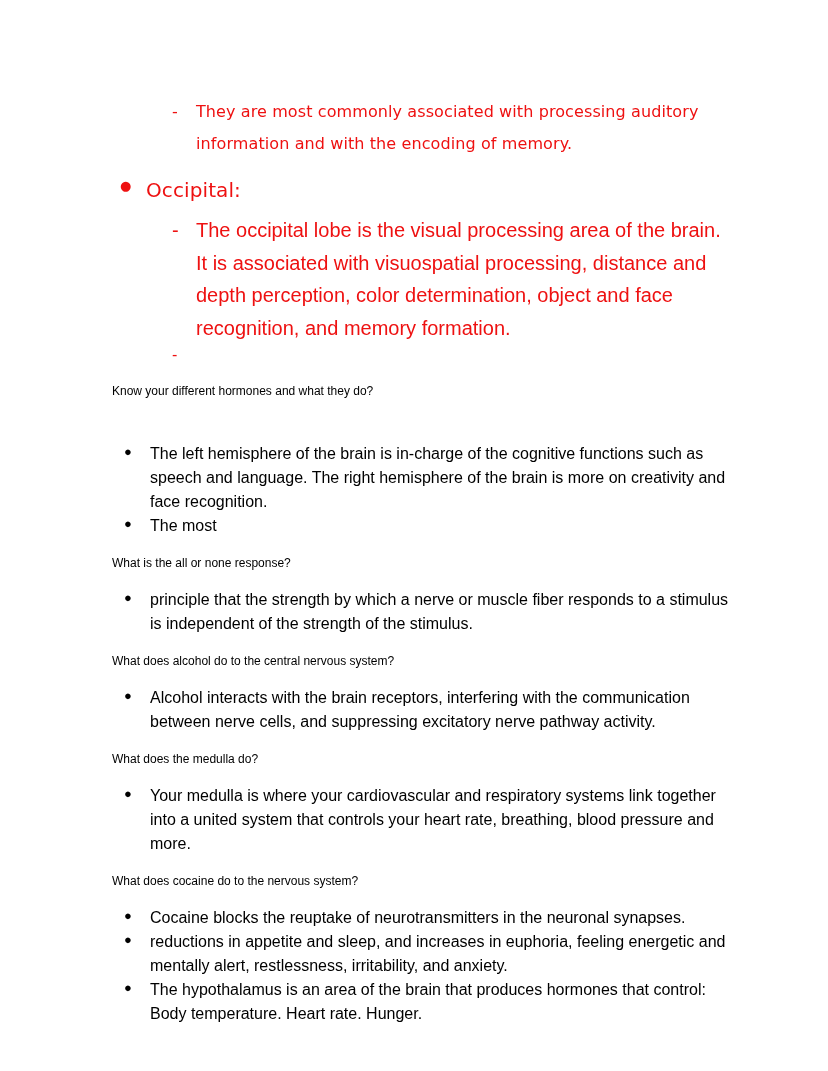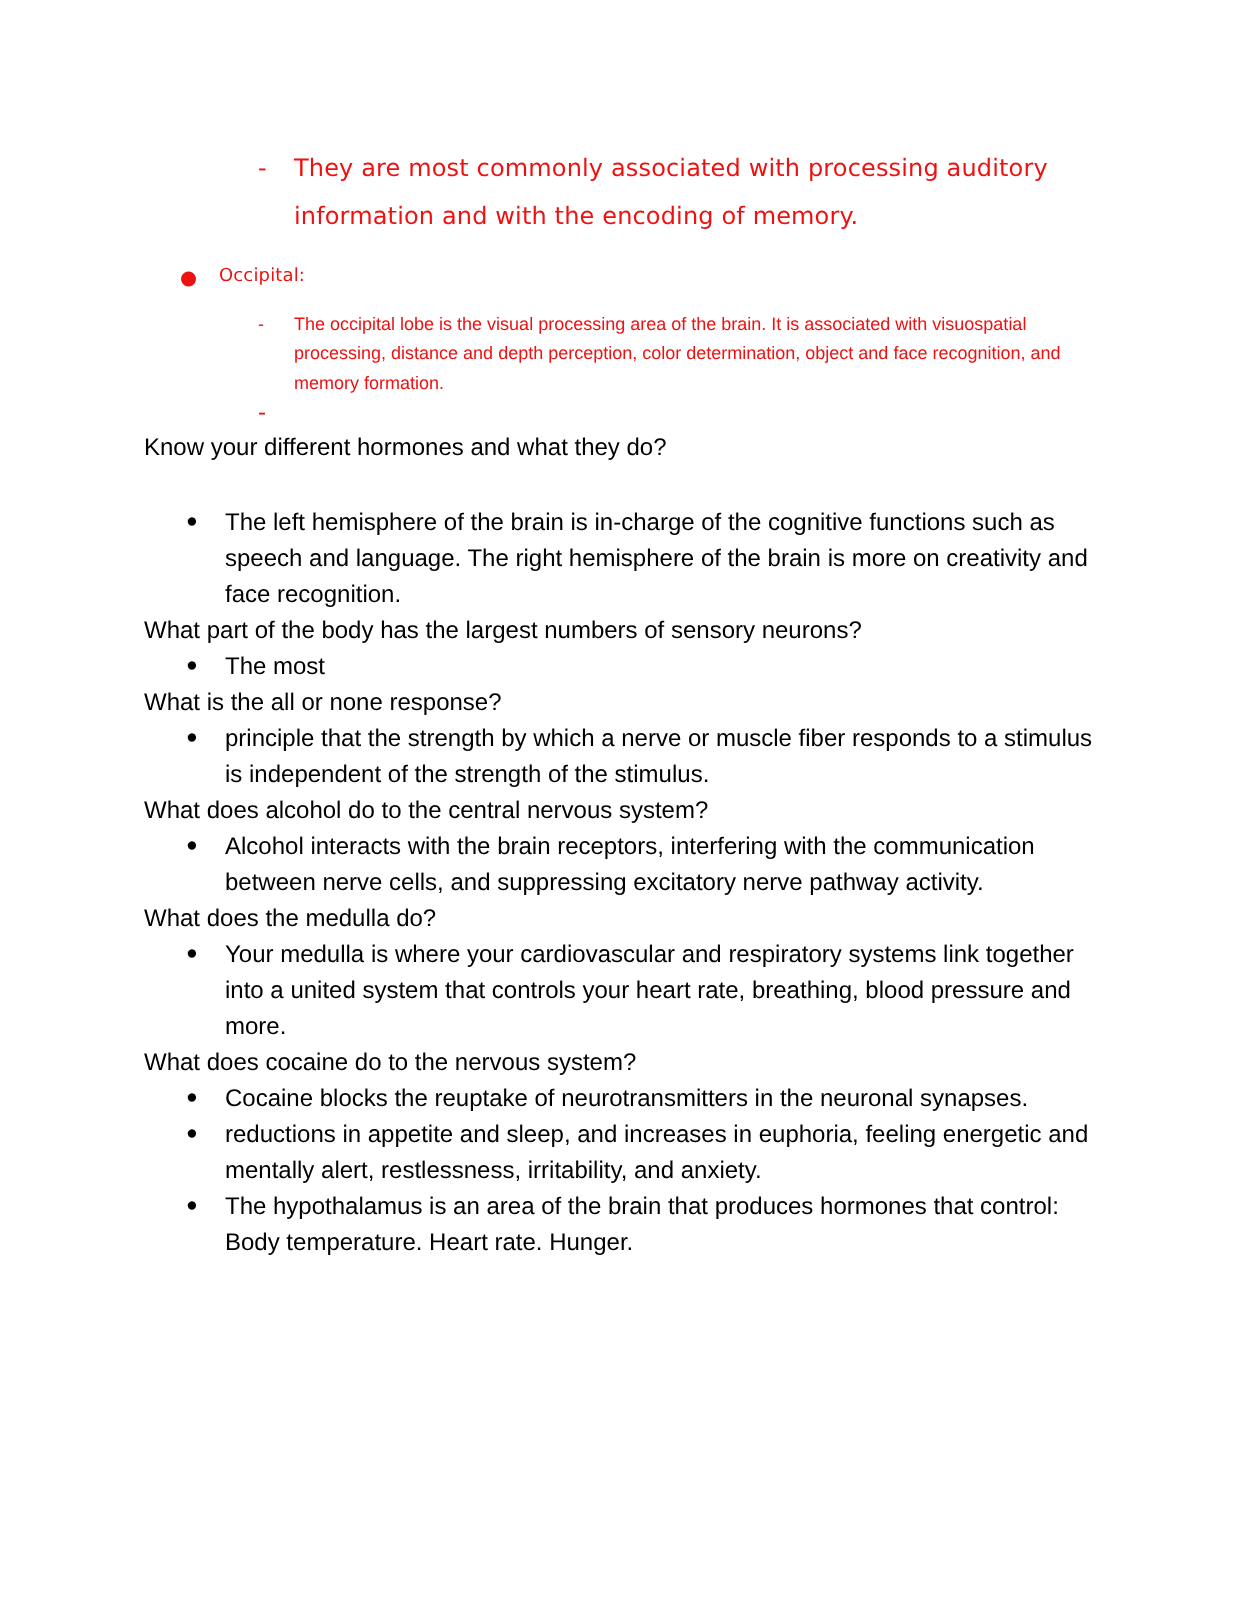--- a/index.html
+++ b/index.html
@@ -68,32 +68,32 @@
   .para-a {
     line-height: 2.0;
     font-size: 16px;
   }
   .para-a b {
     font-weight: normal;
     text-align: center;
   }
   .para-b {
     line-height: 1.62;
-    font-size: 12px;
+    font-size: 20px;
   }
 
   .spacer-8 { height: 8px; }
   .spacer-14 { height: 14px; }
   .spacer-26 { height: 26px; }
 
   
   .qline {
-    font-size: 16px;
+    font-size: 12px;
     line-height: 1.5;
-    margin: 0;
+    margin: 16px;
     padding: 0;
   }
   ul.answers {
     list-style: none;
     margin: 0 0 0 0;
     padding: 0;
   }
   ul.answers li {
     display: flex;
     align-items: flex-start;
@@ -148,21 +148,20 @@
 
     <div class="spacer-26"></div>
 
     <ul class="answers">
       <li>
         <span class="dot">●</span>
         <span class="atxt">The left hemisphere of the brain is in-charge of the cognitive functions such as speech and language. The right hemisphere of the brain is more on creativity and face recognition.</span>
       </li>
     </ul>
 
-    <div class="qline">What part of the body has the largest numbers of sensory neurons?</div>
     <ul class="answers">
       <li>
         <span class="dot">●</span>
         <span class="atxt">The most</span>
       </li>
     </ul>
 
     <div class="qline">What is the all or none response?</div>
     <ul class="answers">
       <li>

